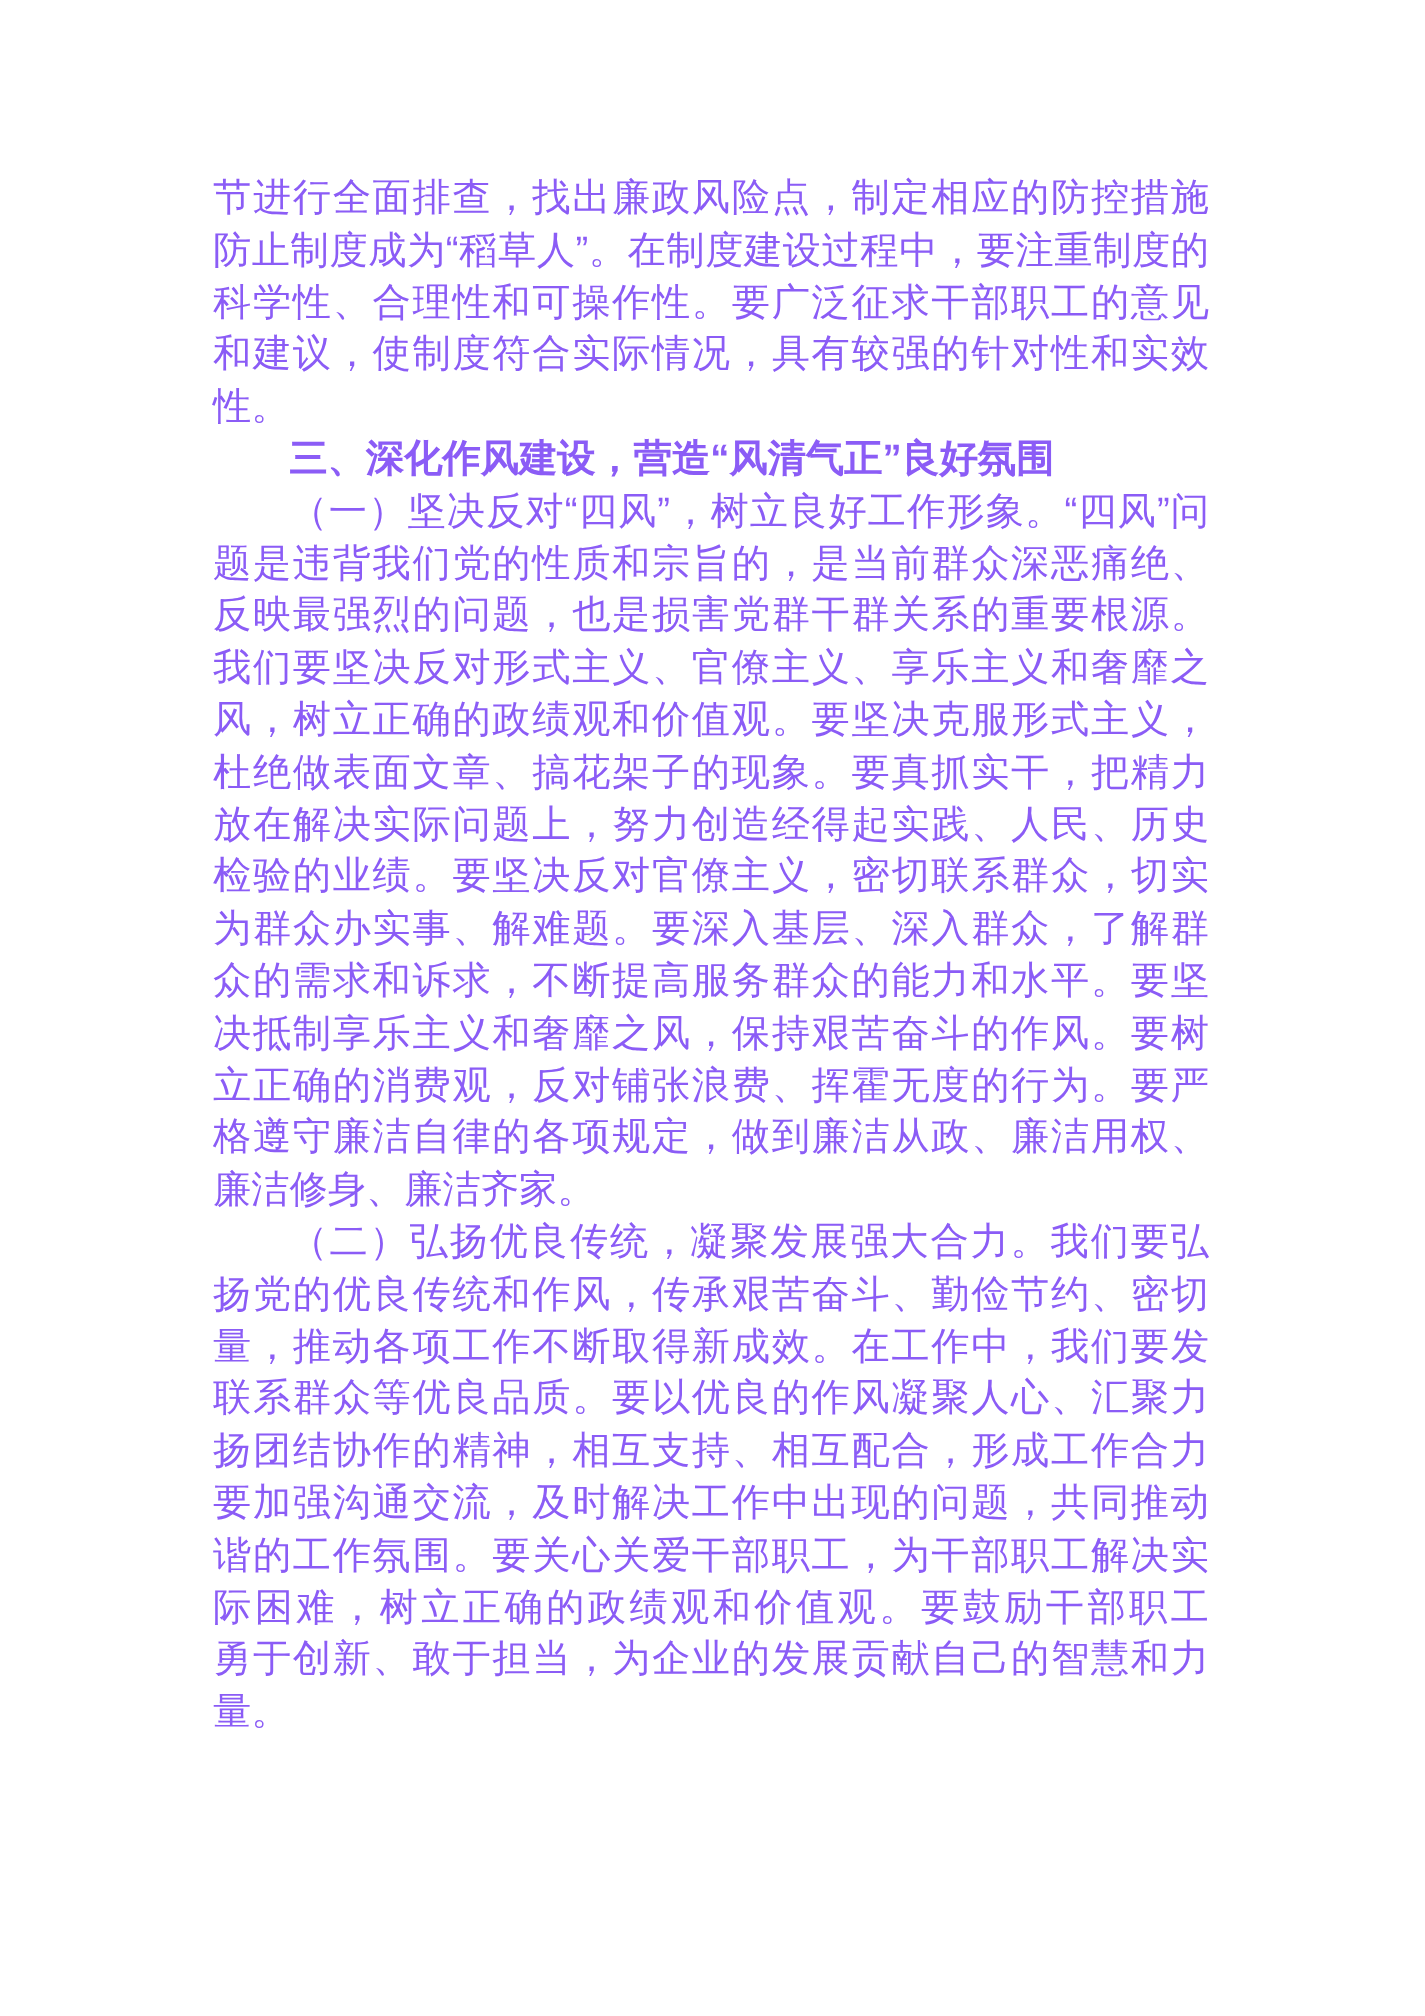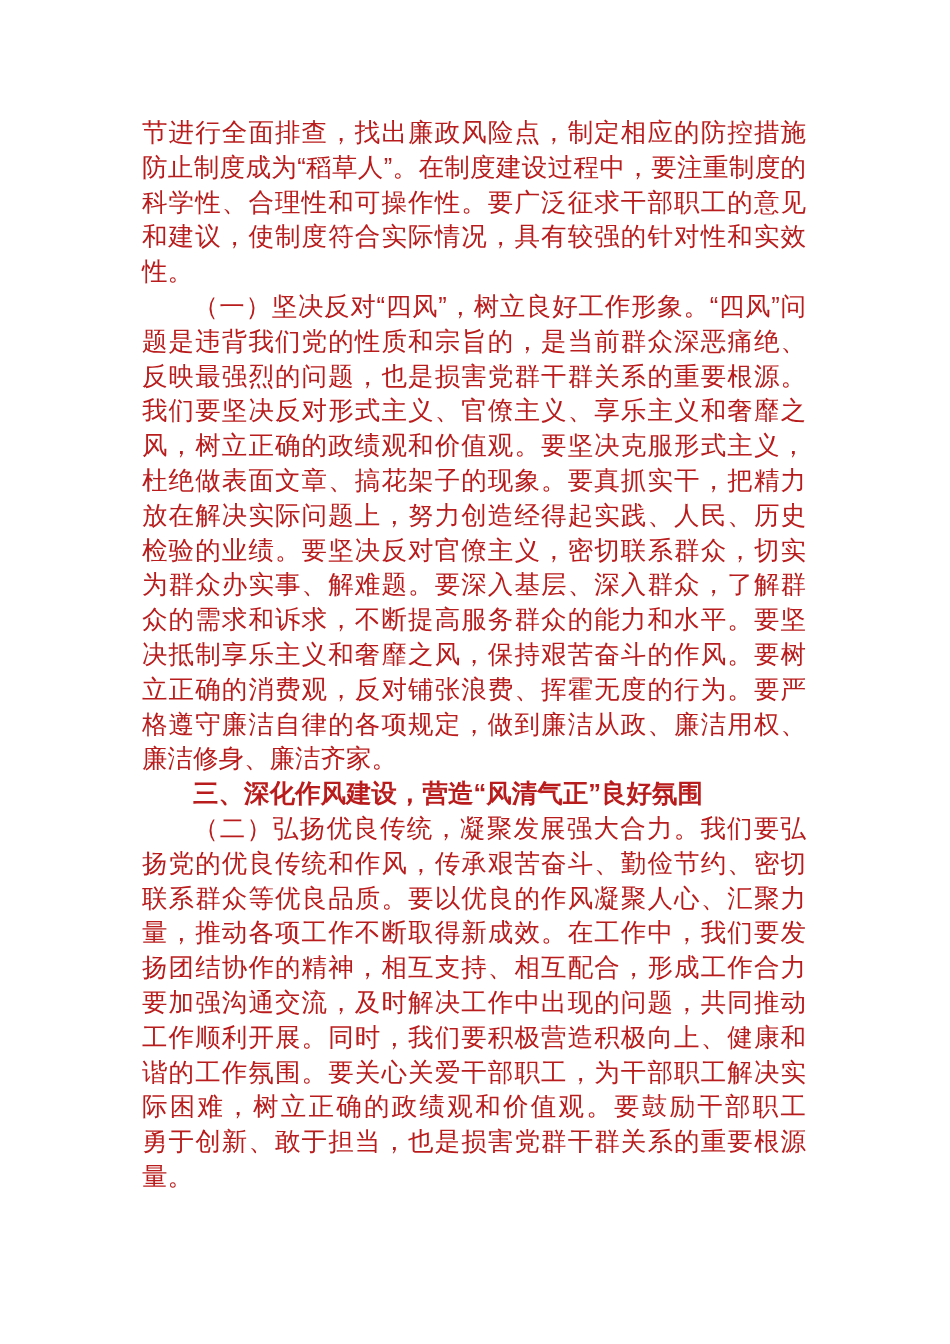--- a/index.html
+++ b/index.html
@@ -40,54 +40,53 @@
     text-indent: 2em;
   }
   .para.heading .line {
     font-weight: 700;
   }
 </style>
 </head>
 <body>
 
 <div class="page">
-  <div class="text-block" style="color: #b91c1c;">
+  <div class="text-block" style="color: #8b5cf6;">
       <div class="para body">
         <div class="line just">节进行全面排查，找出廉政风险点，制定相应的防控措施</div>
         <div class="line just">防止制度成为“稻草人”。在制度建设过程中，要注重制度的</div>
         <div class="line just">科学性、合理性和可操作性。要广泛征求干部职工的意见</div>
         <div class="line just">和建议，使制度符合实际情况，具有较强的针对性和实效</div>
         <div class="line">性。</div>
+      </div>
+      <div class="para heading">
+        <div class="line ind">三、深化作风建设，营造“风清气正”良好氛围</div>
       </div>
       <div class="para body">
         <div class="line just ind">（一）坚决反对“四风”，树立良好工作形象。“四风”问</div>
         <div class="line just">题是违背我们党的性质和宗旨的，是当前群众深恶痛绝、</div>
         <div class="line just">反映最强烈的问题，也是损害党群干群关系的重要根源。</div>
         <div class="line just">我们要坚决反对形式主义、官僚主义、享乐主义和奢靡之</div>
         <div class="line just">风，树立正确的政绩观和价值观。要坚决克服形式主义，</div>
         <div class="line just">杜绝做表面文章、搞花架子的现象。要真抓实干，把精力</div>
         <div class="line just">放在解决实际问题上，努力创造经得起实践、人民、历史</div>
         <div class="line just">检验的业绩。要坚决反对官僚主义，密切联系群众，切实</div>
         <div class="line just">为群众办实事、解难题。要深入基层、深入群众，了解群</div>
         <div class="line just">众的需求和诉求，不断提高服务群众的能力和水平。要坚</div>
         <div class="line just">决抵制享乐主义和奢靡之风，保持艰苦奋斗的作风。要树</div>
         <div class="line just">立正确的消费观，反对铺张浪费、挥霍无度的行为。要严</div>
         <div class="line just">格遵守廉洁自律的各项规定，做到廉洁从政、廉洁用权、</div>
         <div class="line">廉洁修身、廉洁齐家。</div>
       </div>
-      <div class="para heading">
-        <div class="line ind">三、深化作风建设，营造“风清气正”良好氛围</div>
-      </div>
       <div class="para body">
         <div class="line just ind">（二）弘扬优良传统，凝聚发展强大合力。我们要弘</div>
         <div class="line just">扬党的优良传统和作风，传承艰苦奋斗、勤俭节约、密切</div>
+        <div class="line just">量，推动各项工作不断取得新成效。在工作中，我们要发</div>
         <div class="line just">联系群众等优良品质。要以优良的作风凝聚人心、汇聚力</div>
-        <div class="line just">量，推动各项工作不断取得新成效。在工作中，我们要发</div>
         <div class="line just">扬团结协作的精神，相互支持、相互配合，形成工作合力</div>
         <div class="line just">要加强沟通交流，及时解决工作中出现的问题，共同推动</div>
-        <div class="line just">工作顺利开展。同时，我们要积极营造积极向上、健康和</div>
         <div class="line just">谐的工作氛围。要关心关爱干部职工，为干部职工解决实</div>
         <div class="line just">际困难，树立正确的政绩观和价值观。要鼓励干部职工</div>
-        <div class="line just">勇于创新、敢于担当，也是损害党群干群关系的重要根源</div>
+        <div class="line just">勇于创新、敢于担当，为企业的发展贡献自己的智慧和力</div>
         <div class="line">量。</div>
       </div>
     </div>
 </div>
 
 </body></html>

